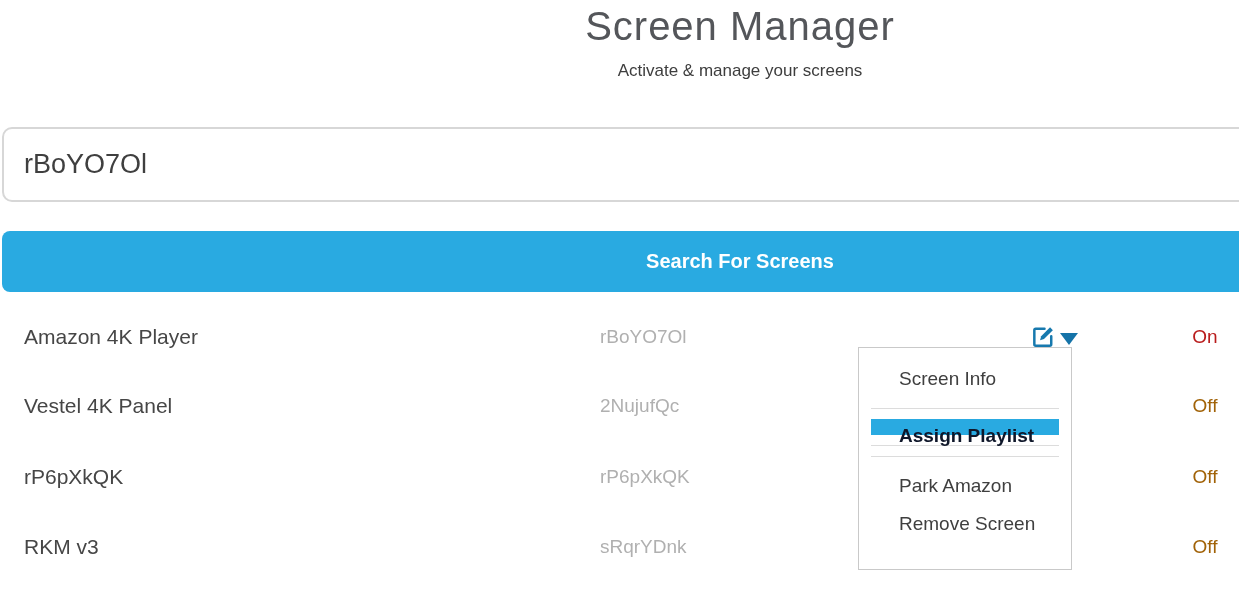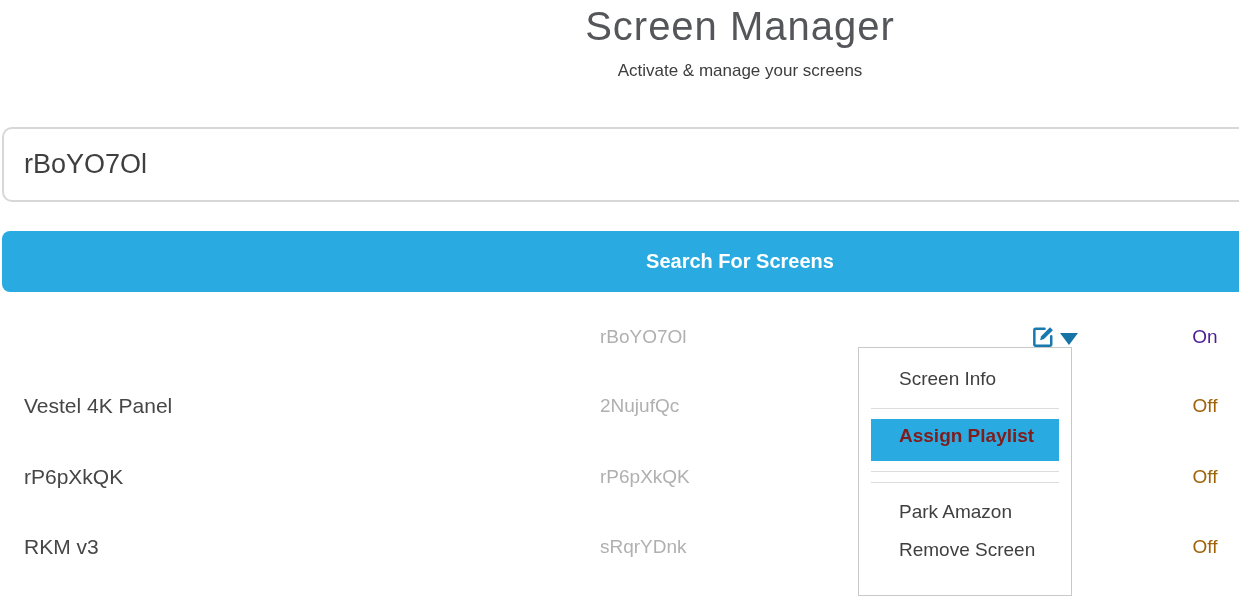--- a/index.html
+++ b/index.html
@@ -27,49 +27,50 @@
   
   .row { position:absolute; left:0; width:1239px; height:70px; }
   .row .cell { position:absolute; top:50%; transform:translateY(-50%); white-space:nowrap; }
   .s-name { left:24px;  font-size:21px; color:#464646; }
   .s-id   { left:600px; font-size:19px; color:#b0b0b0; }
   .s-actions { left:1030px; display:flex; align-items:center; cursor:pointer; }
   .caret { width:0; height:0; margin-left:4px; margin-top:4px;
            border-left:9px solid transparent; border-right:9px solid transparent;
            border-top:12px solid #1573a8; }
   .s-status { left:1170px; width:70px; text-align:center; font-size:19px; }
-  .st-on  { color:#4c1d95; }
+  .st-on  { color:#b91c1c; }
   .st-off { color:#a16207; }
 
   
   .menu { position:absolute; left:858px; top:347px; width:214px; z-index:10;
           background:#fff; border:1px solid #c9c9c9; padding:12px 0 26px 0; }
   .mi { height:38px; line-height:38px; padding-left:40px; font-size:19px;
         color:#3f3f3f; cursor:pointer; white-space:nowrap; }
-  .mi.hl { margin:0 12px; height:42px; line-height:34px; padding-left:28px;
-           background:#29aae1; color:#7f1d1d; font-weight:700; }
+  .mi.hl { margin:0 12px; height:16px; line-height:34px; padding-left:28px;
+           background:#29aae1; color:#0f172a; font-weight:700; }
   .mdiv { height:1px; background:#dcdcdc; margin:10px 12px; }
   .mi.gap-top { margin-top:12px; }
   .mi.gap-top-sm { margin-top:10px; }
 </style>
 </head>
 <body>
 
 <div class="page">
 
   <div class="header">
     <div class="title">Screen Manager</div>
     <div class="subtitle">Activate &amp; manage your screens</div>
   </div>
 
   <input class="code-input" type="text" value="rBoYO7Ol" style="">
 
   <button class="search-btn">Search For Screens</button>
 
   <div class="row" style="top:302px;">
+    <span class="cell s-name">Amazon 4K Player</span>
     <span class="cell s-id">rBoYO7Ol</span>
     <span class="cell s-actions">
       <span style="display:inline-flex;">
         <svg width="26" height="26" viewBox="0 0 24 24">
           <path d="M19.6 11.3v7.4c0 .7-.6 1.3-1.3 1.3H5.3c-.7 0-1.3-.6-1.3-1.3v-13C4 5 4.6 4.4 5.3 4.4h8.1" fill="none" stroke="#1779ae" stroke-width="2.3" stroke-linecap="round"></path>
           <path d="M9.3 14.9l1-3.6 8.2-8.2 2.6 2.6-8.2 8.2-3.6 1z" fill="#1779ae"></path>
         </svg>
       </span>
       <span class="caret"></span>
     </span>

